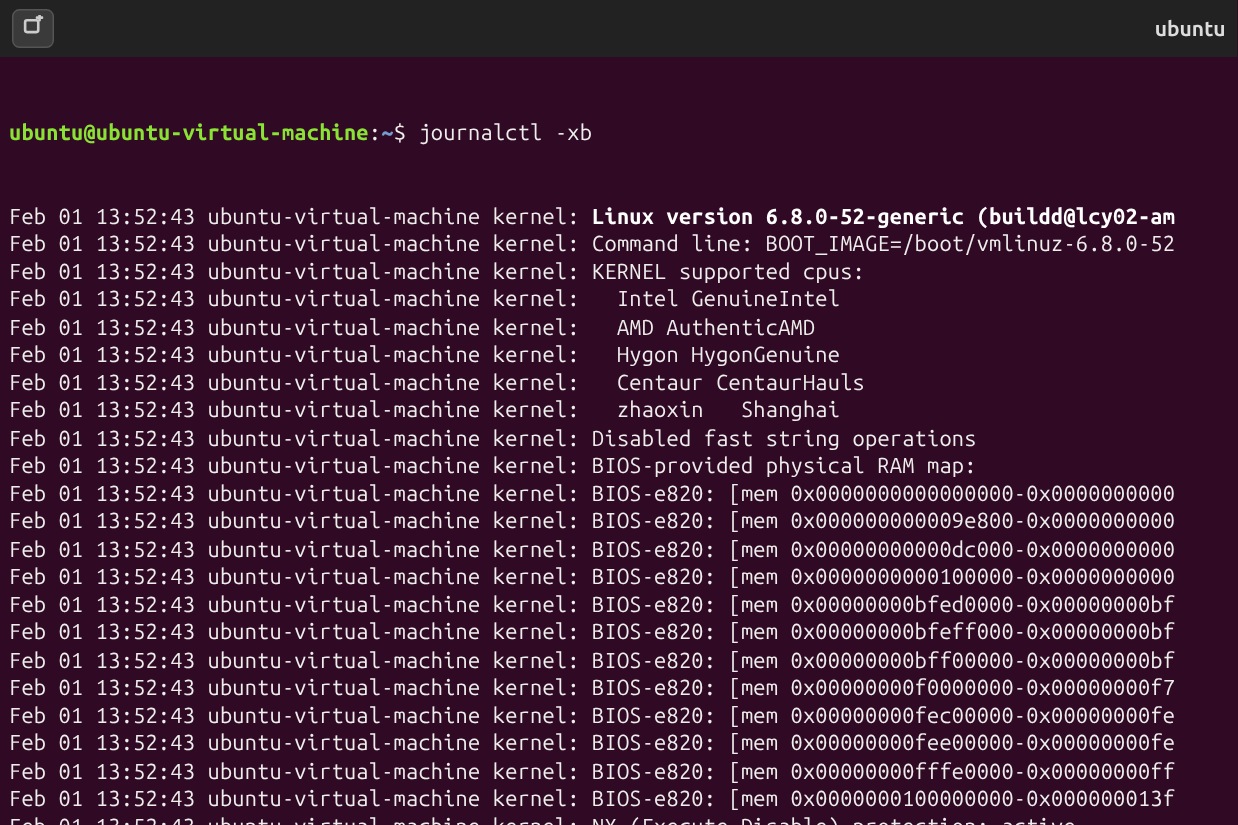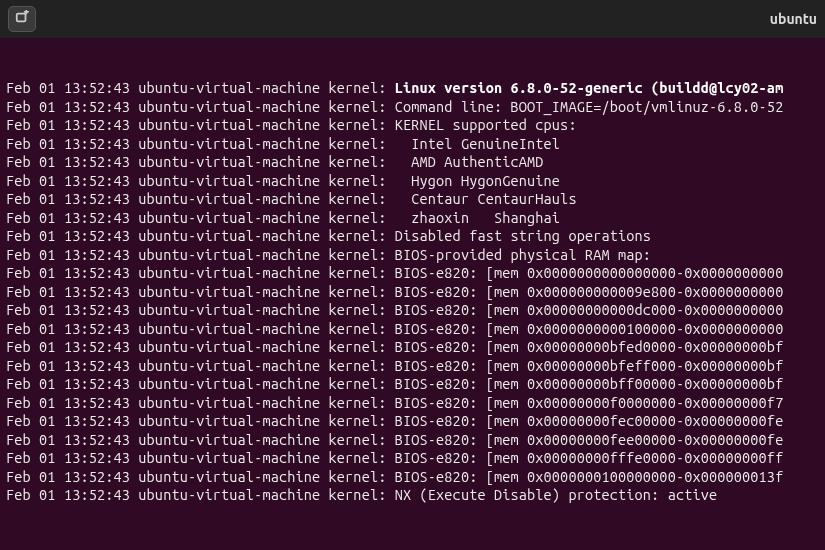--- a/index.html
+++ b/index.html
@@ -79,14 +79,15 @@
       <svg viewBox="0 0 16 16">
           <rect x="2" y="4" width="10" height="9" rx="1.5"></rect>
           <path d="M11 2 h4 M13 0 v4" stroke-linecap="round"></path>
         </svg>
     </span>
   </div>
   <div class="title-text">ubuntu</div>
 </div>
 
 <div class="terminal">
+  <span class="line"><span class="prompt-user">ubuntu</span><span class="prompt-user">@</span><span class="prompt-host">ubuntu-virtual-machine</span><span class="prompt-colon">:</span><span class="prompt-path">~</span><span class="prompt-sign">$ </span><span class="cmd">journalctl -xb</span></span>
   <div id="log-lines"><span class="line"><span>Feb 01 13:52:43 </span><span>ubuntu-virtual-machine </span><span>kernel: </span><span class="bold">Linux version 6.8.0-52-generic (buildd@lcy02-am</span></span><span class="line"><span>Feb 01 13:52:43 </span><span>ubuntu-virtual-machine </span><span>kernel: </span><span>Command line: BOOT_IMAGE=/boot/vmlinuz-6.8.0-52</span></span><span class="line"><span>Feb 01 13:52:43 </span><span>ubuntu-virtual-machine </span><span>kernel: </span><span>KERNEL supported cpus:</span></span><span class="line"><span>Feb 01 13:52:43 </span><span>ubuntu-virtual-machine </span><span>kernel: </span><span>  Intel GenuineIntel</span></span><span class="line"><span>Feb 01 13:52:43 </span><span>ubuntu-virtual-machine </span><span>kernel: </span><span>  AMD AuthenticAMD</span></span><span class="line"><span>Feb 01 13:52:43 </span><span>ubuntu-virtual-machine </span><span>kernel: </span><span>  Hygon HygonGenuine</span></span><span class="line"><span>Feb 01 13:52:43 </span><span>ubuntu-virtual-machine </span><span>kernel: </span><span>  Centaur CentaurHauls</span></span><span class="line"><span>Feb 01 13:52:43 </span><span>ubuntu-virtual-machine </span><span>kernel: </span><span>  zhaoxin   Shanghai</span></span><span class="line"><span>Feb 01 13:52:43 </span><span>ubuntu-virtual-machine </span><span>kernel: </span><span>Disabled fast string operations</span></span><span class="line"><span>Feb 01 13:52:43 </span><span>ubuntu-virtual-machine </span><span>kernel: </span><span>BIOS-provided physical RAM map:</span></span><span class="line"><span>Feb 01 13:52:43 </span><span>ubuntu-virtual-machine </span><span>kernel: </span><span>BIOS-e820: [mem 0x0000000000000000-0x0000000000</span></span><span class="line"><span>Feb 01 13:52:43 </span><span>ubuntu-virtual-machine </span><span>kernel: </span><span>BIOS-e820: [mem 0x000000000009e800-0x0000000000</span></span><span class="line"><span>Feb 01 13:52:43 </span><span>ubuntu-virtual-machine </span><span>kernel: </span><span>BIOS-e820: [mem 0x00000000000dc000-0x0000000000</span></span><span class="line"><span>Feb 01 13:52:43 </span><span>ubuntu-virtual-machine </span><span>kernel: </span><span>BIOS-e820: [mem 0x0000000000100000-0x0000000000</span></span><span class="line"><span>Feb 01 13:52:43 </span><span>ubuntu-virtual-machine </span><span>kernel: </span><span>BIOS-e820: [mem 0x00000000bfed0000-0x00000000bf</span></span><span class="line"><span>Feb 01 13:52:43 </span><span>ubuntu-virtual-machine </span><span>kernel: </span><span>BIOS-e820: [mem 0x00000000bfeff000-0x00000000bf</span></span><span class="line"><span>Feb 01 13:52:43 </span><span>ubuntu-virtual-machine </span><span>kernel: </span><span>BIOS-e820: [mem 0x00000000bff00000-0x00000000bf</span></span><span class="line"><span>Feb 01 13:52:43 </span><span>ubuntu-virtual-machine </span><span>kernel: </span><span>BIOS-e820: [mem 0x00000000f0000000-0x00000000f7</span></span><span class="line"><span>Feb 01 13:52:43 </span><span>ubuntu-virtual-machine </span><span>kernel: </span><span>BIOS-e820: [mem 0x00000000fec00000-0x00000000fe</span></span><span class="line"><span>Feb 01 13:52:43 </span><span>ubuntu-virtual-machine </span><span>kernel: </span><span>BIOS-e820: [mem 0x00000000fee00000-0x00000000fe</span></span><span class="line"><span>Feb 01 13:52:43 </span><span>ubuntu-virtual-machine </span><span>kernel: </span><span>BIOS-e820: [mem 0x00000000fffe0000-0x00000000ff</span></span><span class="line"><span>Feb 01 13:52:43 </span><span>ubuntu-virtual-machine </span><span>kernel: </span><span>BIOS-e820: [mem 0x0000000100000000-0x000000013f</span></span><span class="line"><span>Feb 01 13:52:43 </span><span>ubuntu-virtual-machine </span><span>kernel: </span><span>NX (Execute Disable) protection: active</span></span></div>
 </div>
 
 </body></html>

